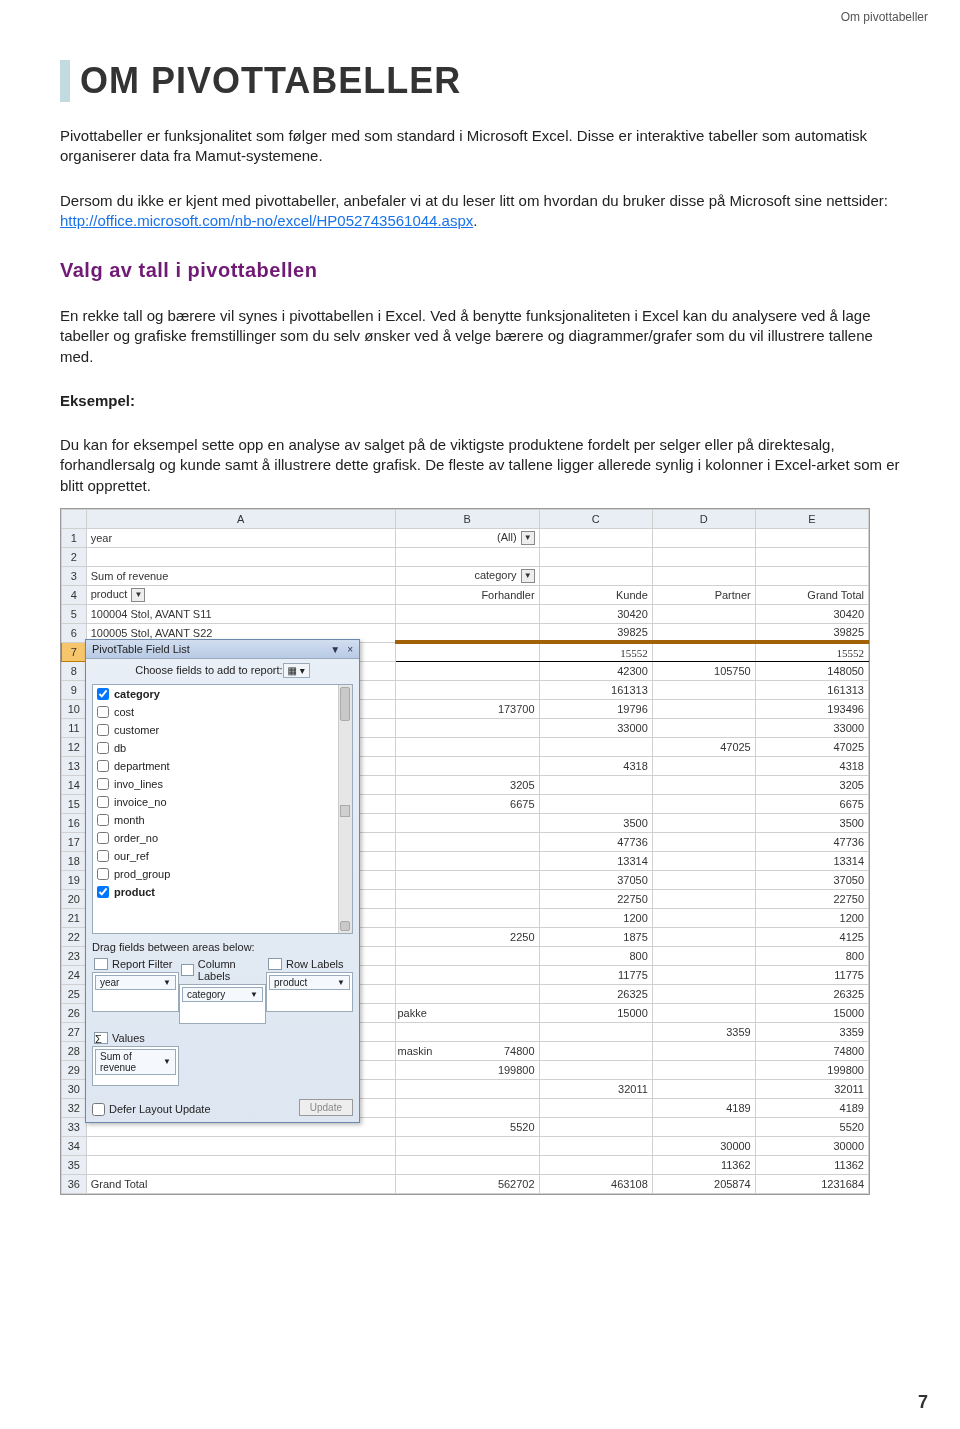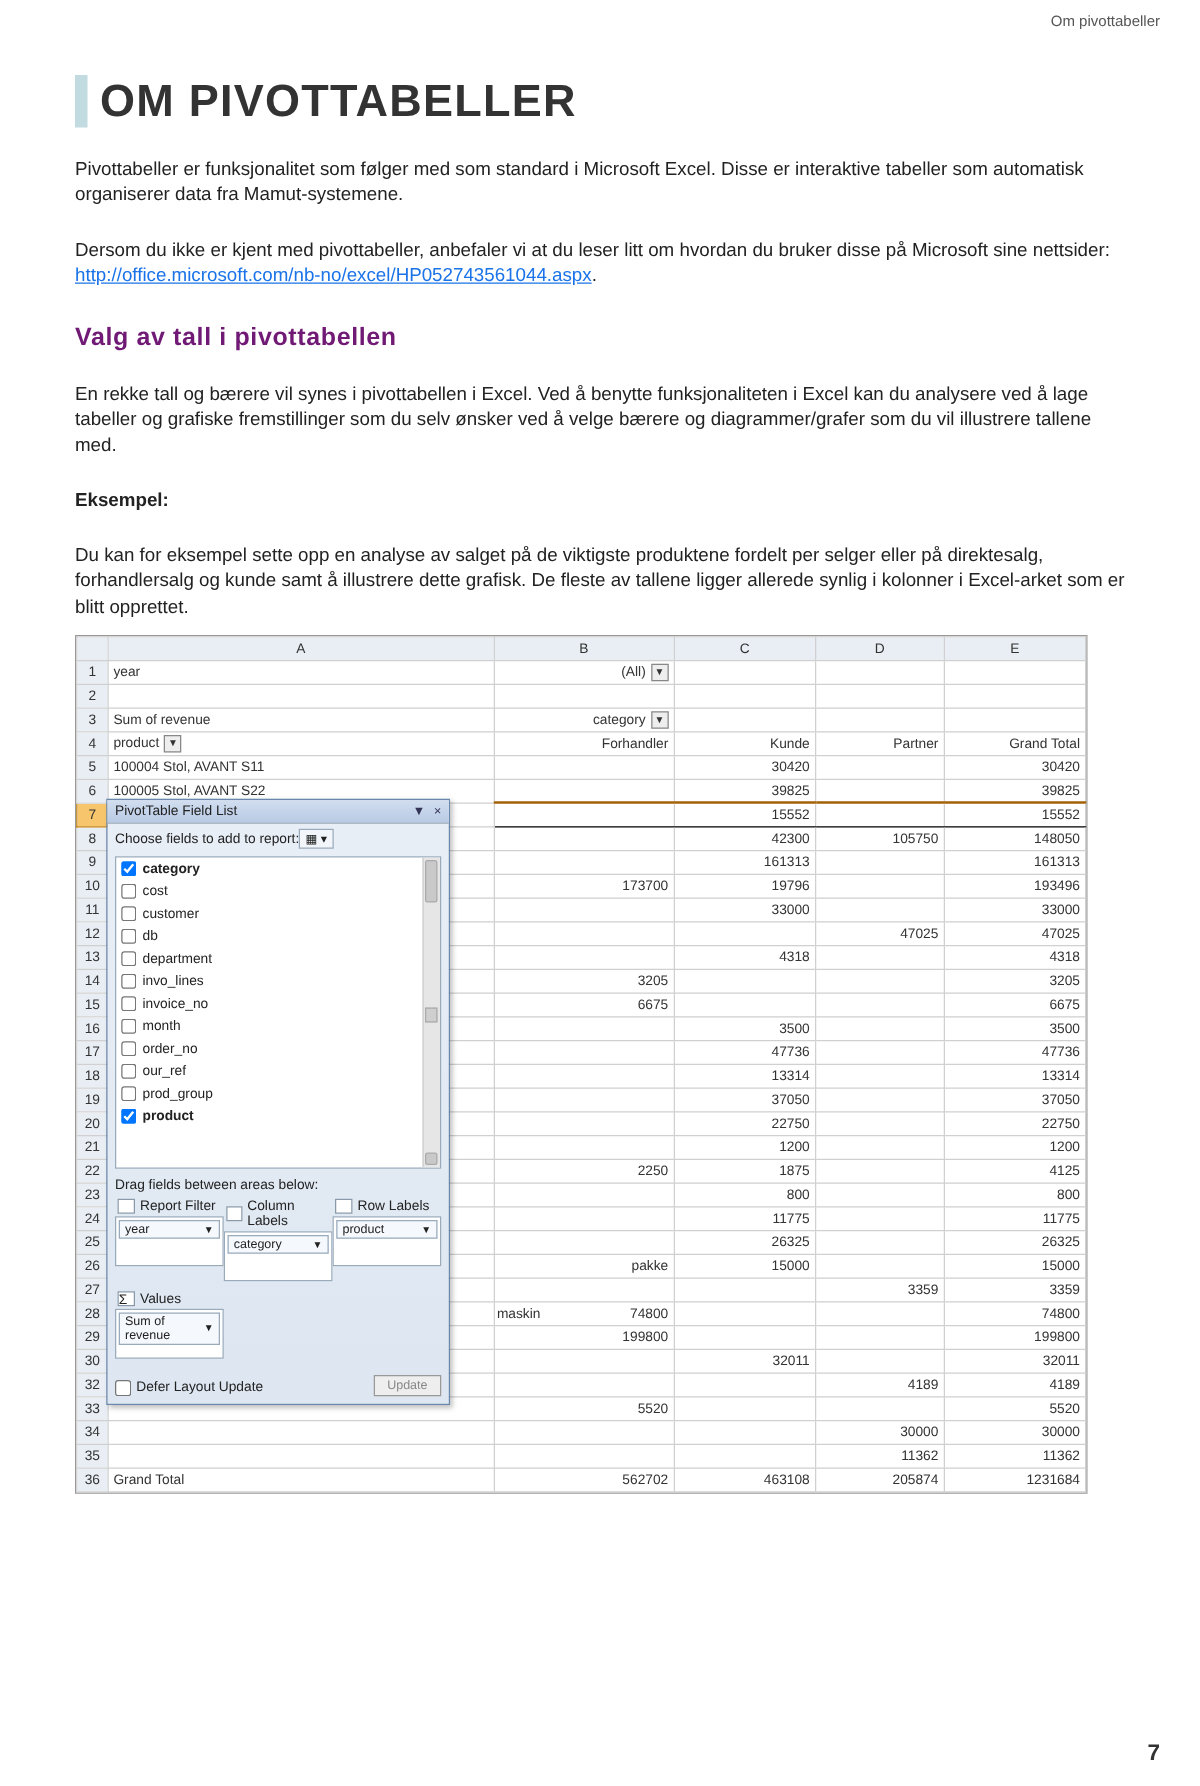--- a/index.html
+++ b/index.html
@@ -62,21 +62,21 @@
     padding: 0 4px;
     font-size: 11px;
     color: #333;
     text-align: left;
     overflow: hidden;
     white-space: nowrap;
   }
   table.sheet th { background: #e8eef4; font-weight: normal; text-align: center; }
   table.sheet th.rowh { width: 22px; background: #e8eef4; text-align: center; }
   table.sheet td.num { text-align: right; }
-  table.sheet tr.sel td.peek { border-top:2px solid #a16207; border-bottom:1px solid #000; }
+  table.sheet tr.sel td.peek { border-top:4px solid #a16207; border-bottom:1px solid #000;font-family:Liberation Serif, serif; }
   table.sheet tr.sel th.rowh { background:#f7c56b; border:1px solid #c07c00; }
   .dropbtn {
     display:inline-block; border:1px solid #888; width:14px; height:14px;
     font-size:8px; line-height:12px; text-align:center; margin-left:4px;
     vertical-align:middle; background:#eee;
   }
 
   
   .panel {
     position: absolute;
@@ -89,21 +89,21 @@
     font-size: 11px;
     color: #222;
   }
   .panel-title {
     display:flex; align-items:center; justify-content:space-between;
     padding: 3px 6px;
     background: linear-gradient(#d2def0, #b8cae4);
     border-bottom:1px solid #9ab;
   }
   .panel-title .tbtn { font-size:10px; color:#335; margin-left:4px; }
-  .panel-sub { padding:4px 6px; display:flex; justify-content:flex-start; align-items:center; }
+  .panel-sub { padding:4px 6px; display:flex; justify-content:center; align-items:center; }
   .iconbox { border:1px solid #9ab; padding:1px 4px; font-size:10px; background:#f2f6fb; }
   .fieldlist {
     margin: 2px 6px 4px 6px;
     background:#fff;
     border:1px solid #9ab;
     height: 250px;
     overflow:hidden;
     position:relative;
   }
   .fieldlist .scroll { position:absolute; right:0; top:0; bottom:0; width:14px; background:#e6e6e6; border-left:1px solid #ccc;}
@@ -371,21 +371,21 @@
           <th class="rowh">25</th>
           <td></td>
           <td></td>
           <td class="num">26325</td>
           <td class="num"></td>
           <td class="num">26325</td>
         </tr>
         <tr>
           <th class="rowh">26</th>
           <td></td>
-          <td style="text-align: right; padding-left: 2px;">pakke</td>
+          <td style="text-align: left; padding-left: 2px;">pakke</td>
           <td class="num">15000</td>
           <td class="num"></td>
           <td class="num">15000</td>
         </tr>
         <tr>
           <th class="rowh">27</th>
           <td></td>
           <td></td>
           <td class="num"></td>
           <td class="num">3359</td>

